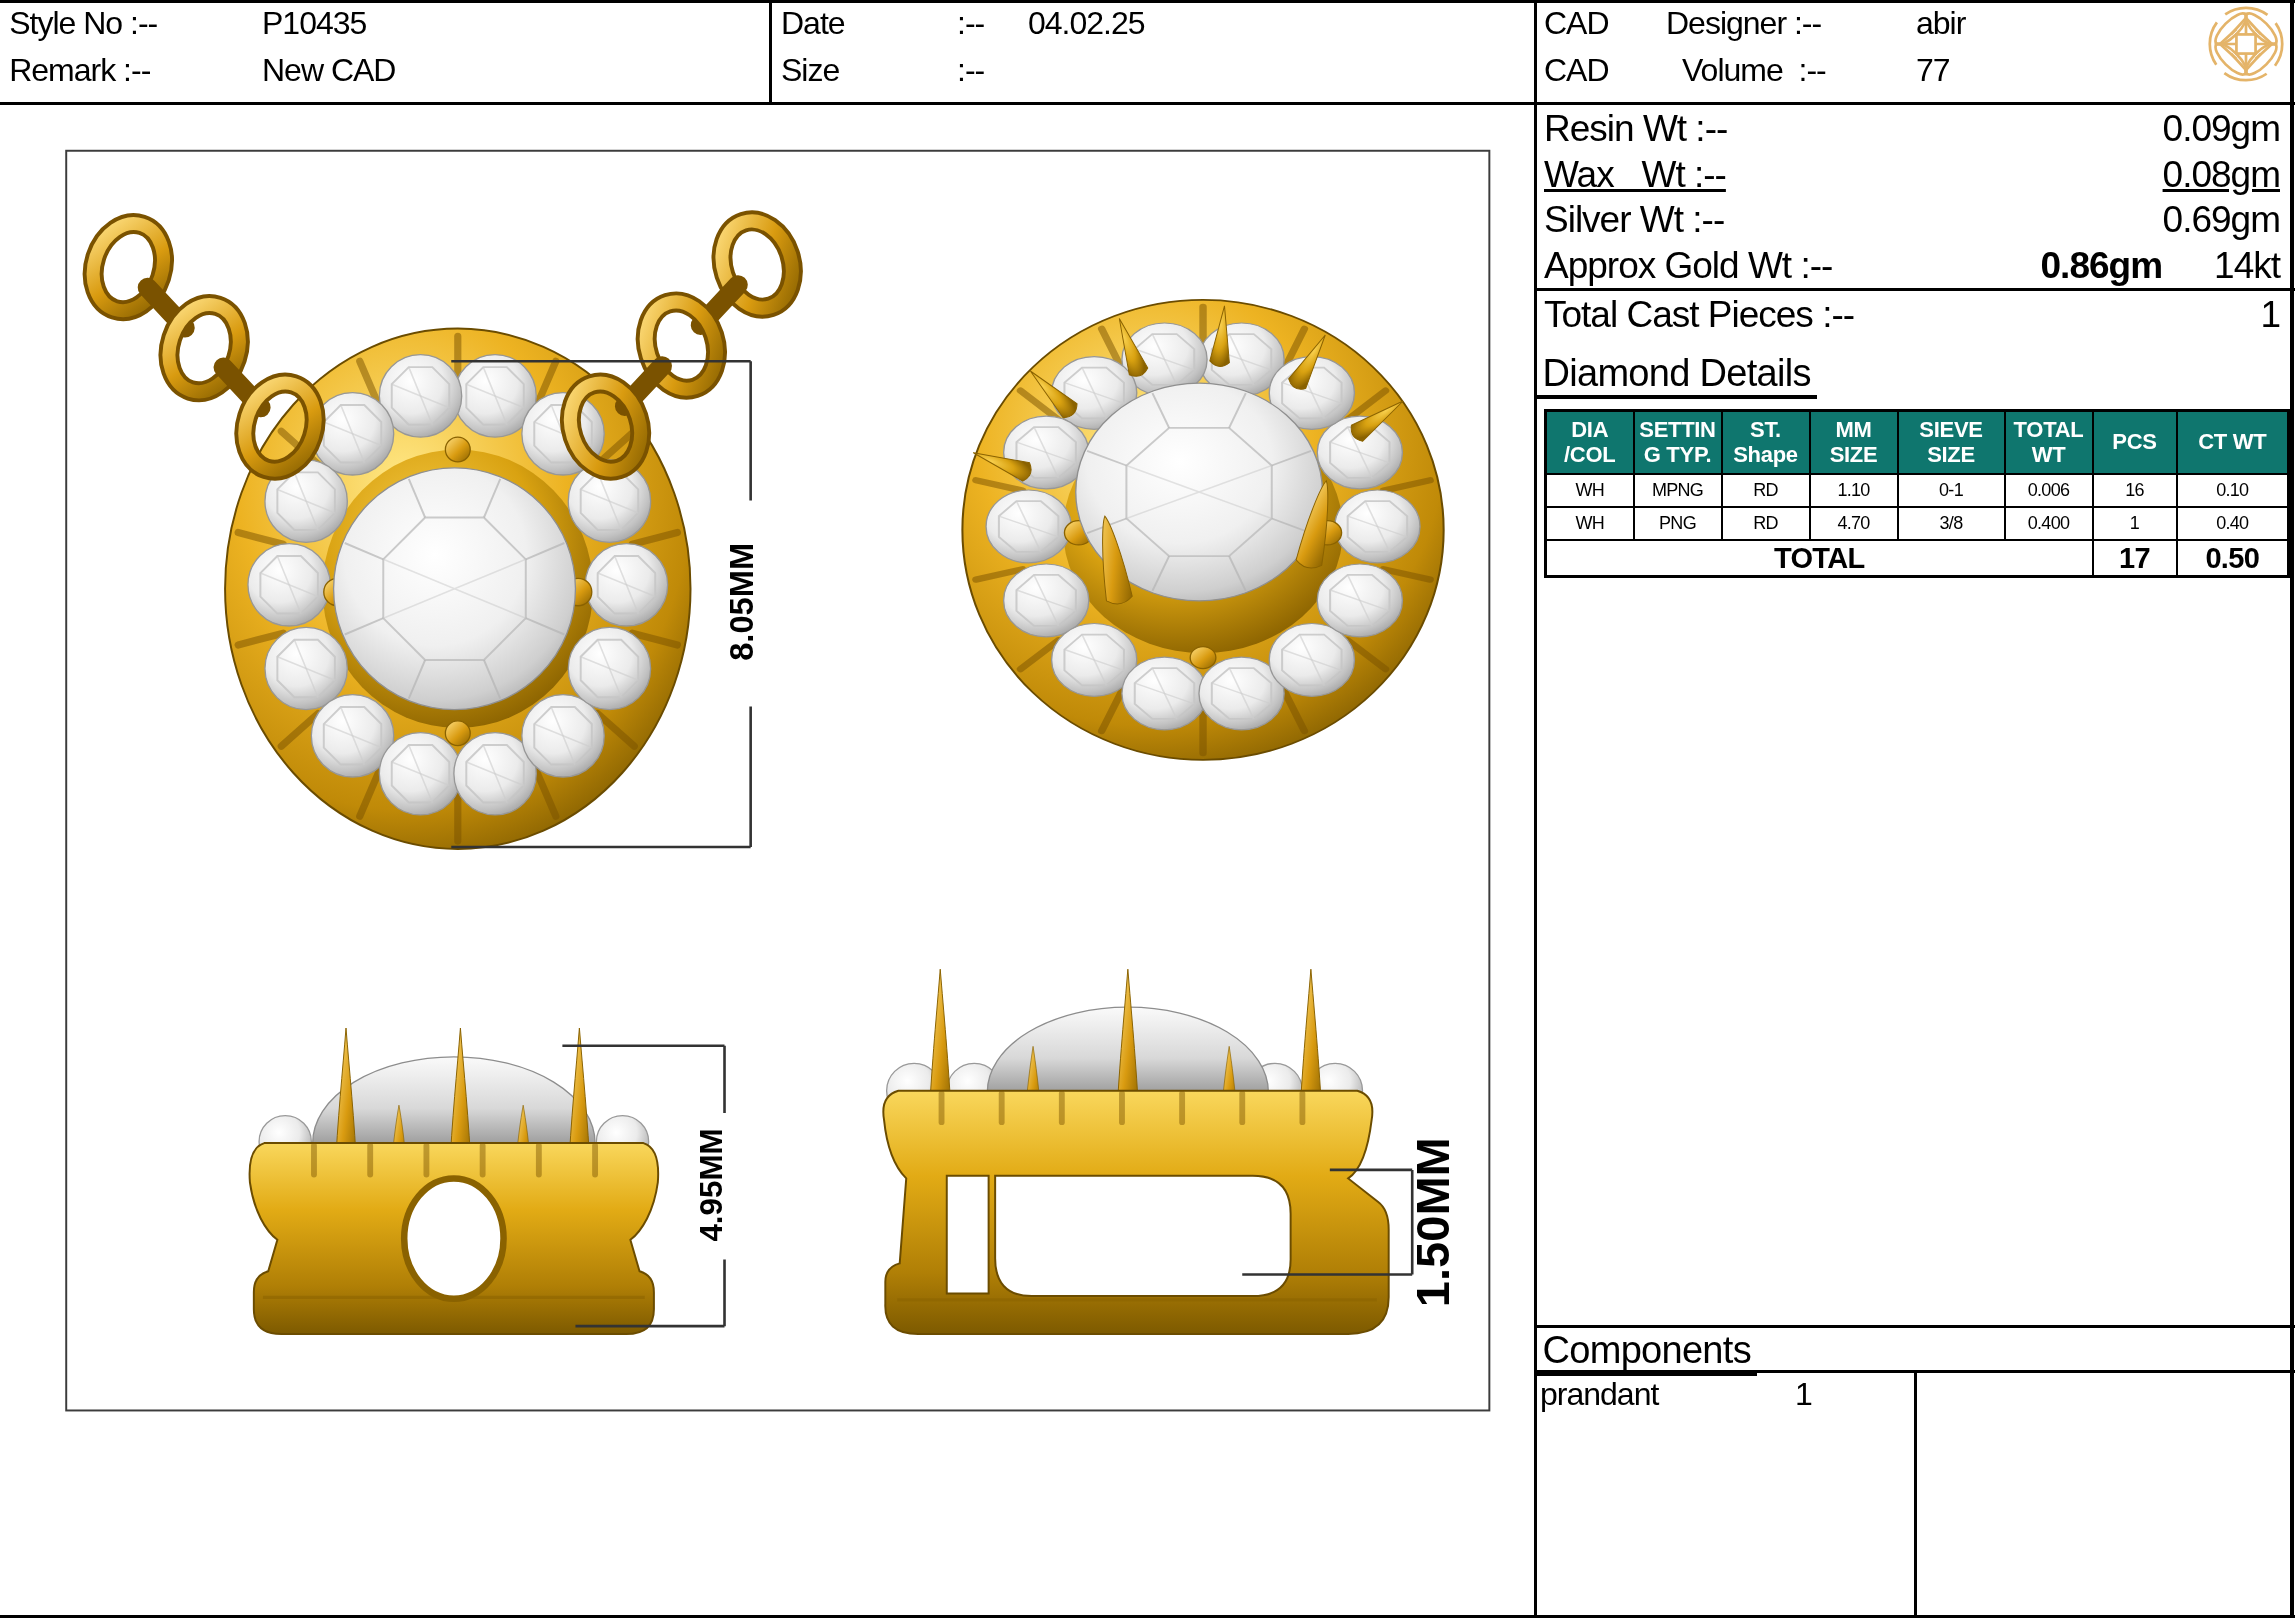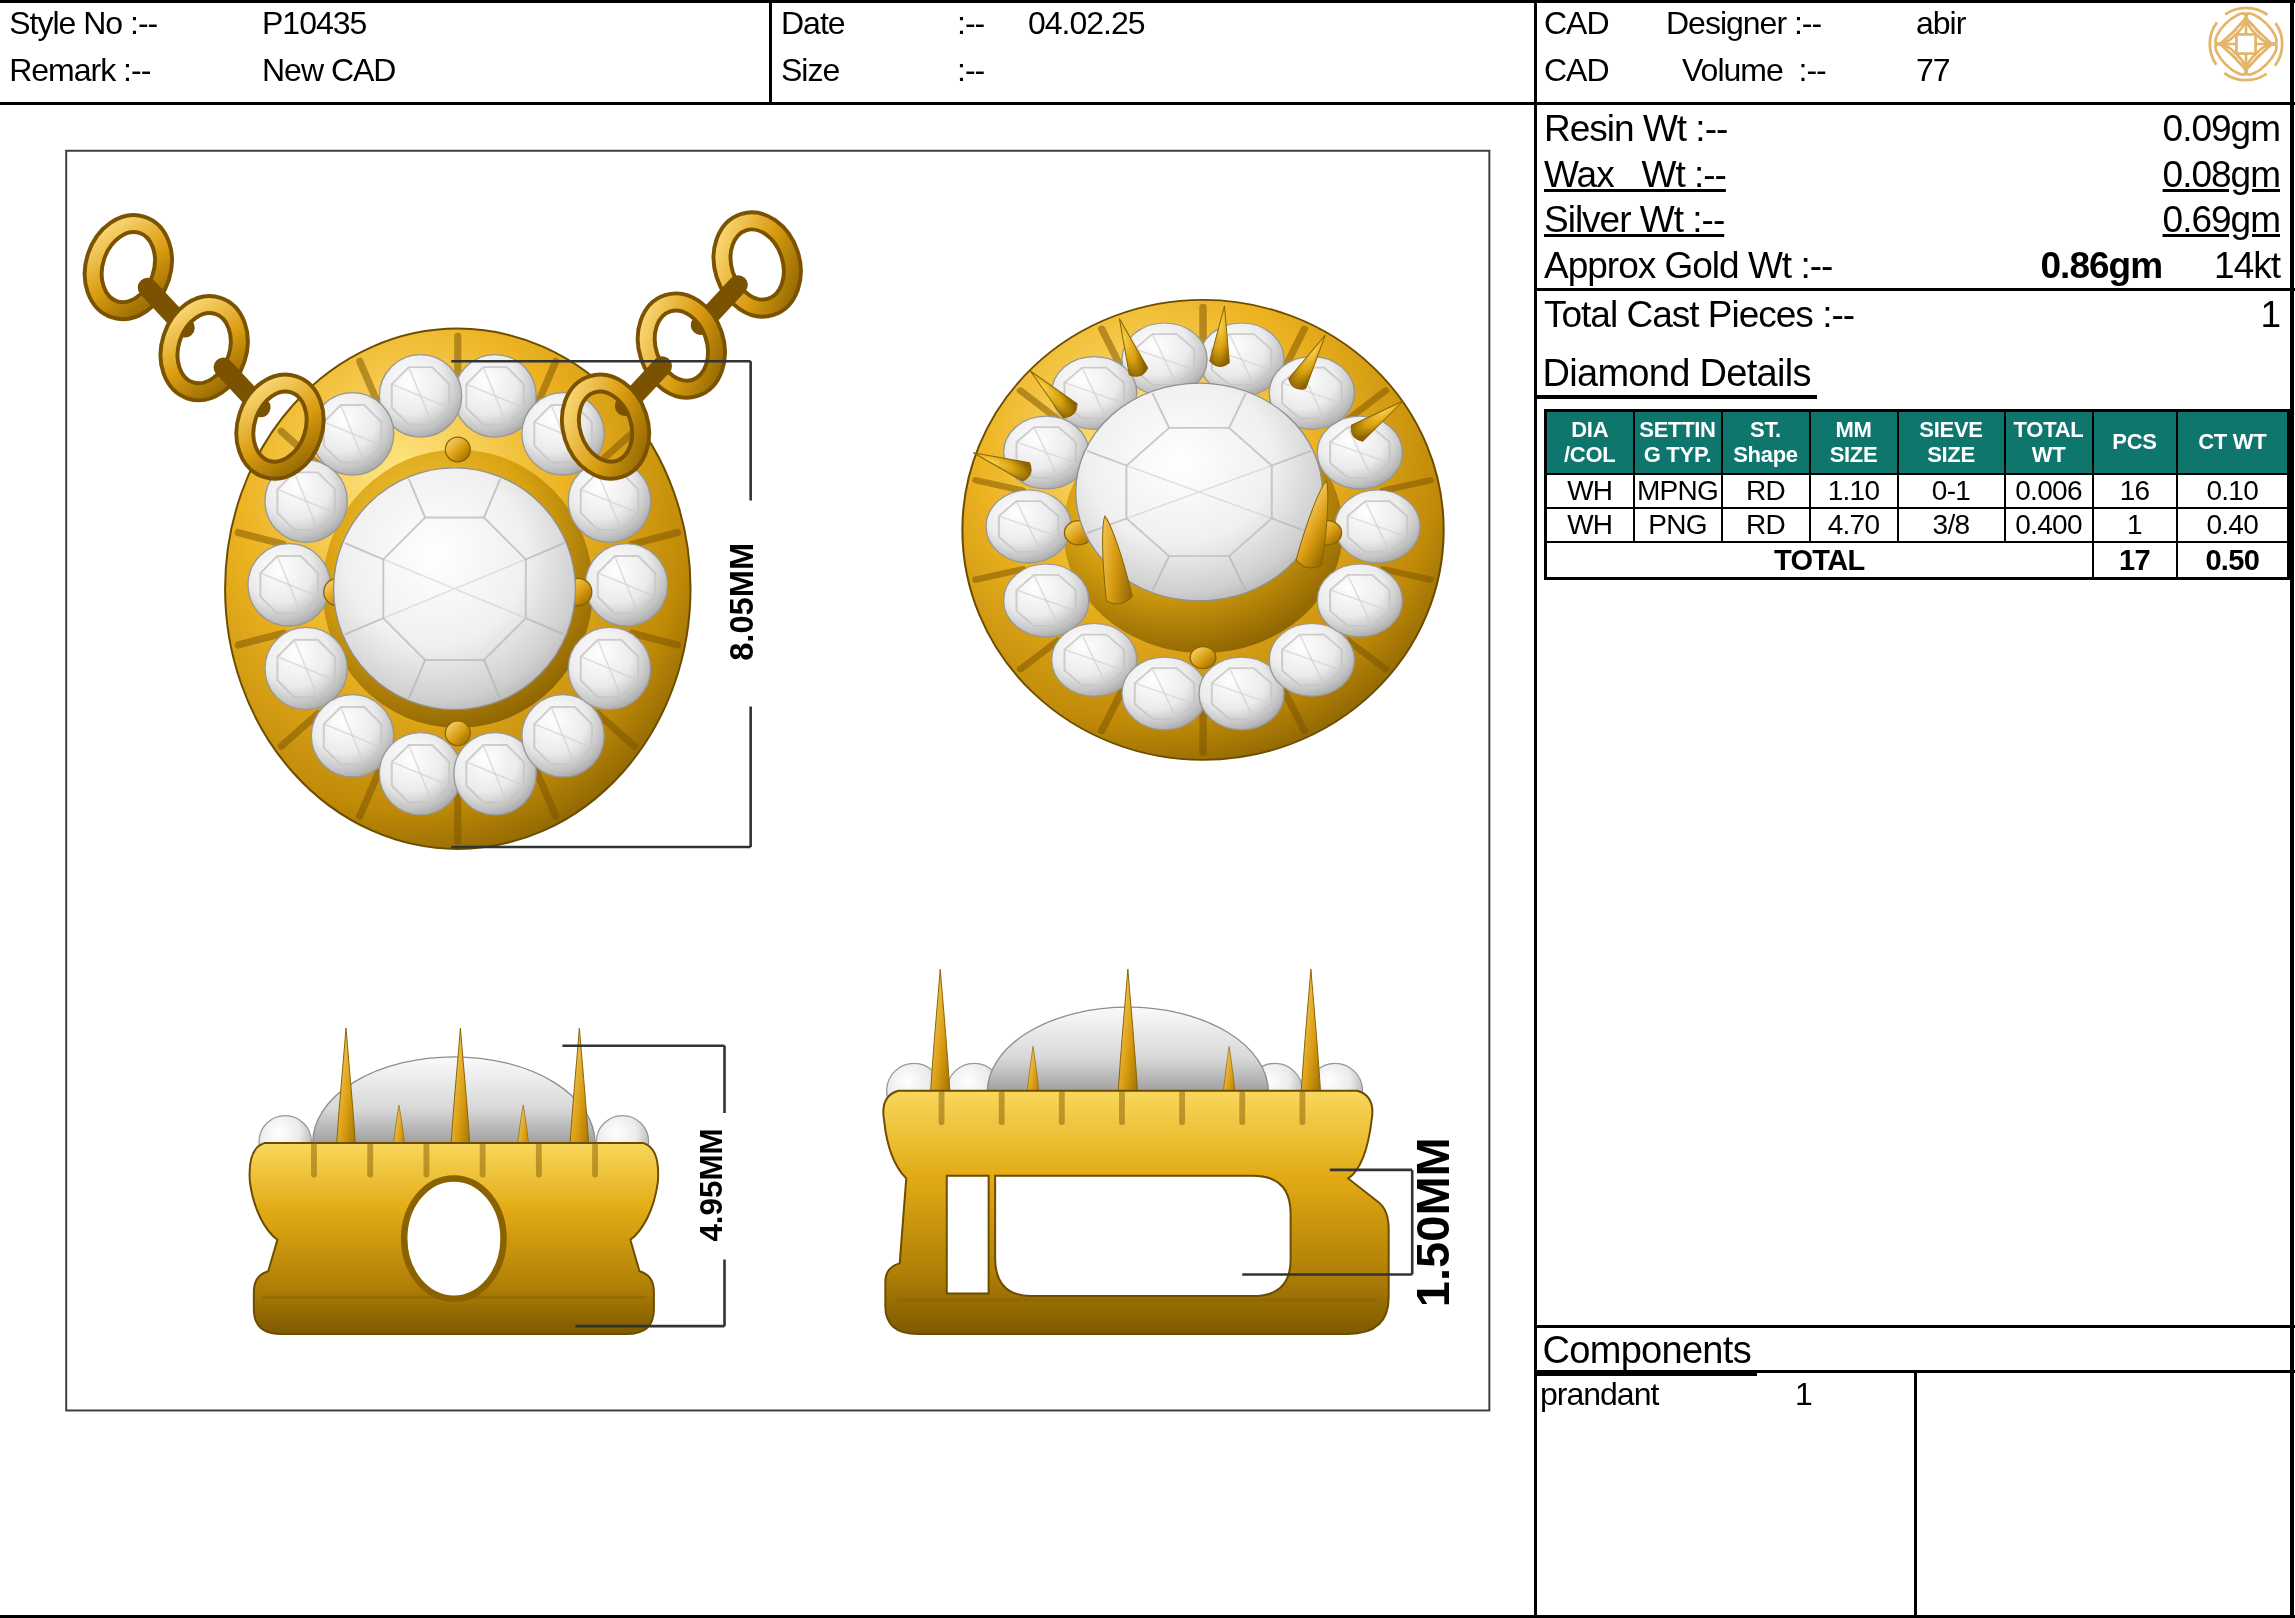--- a/index.html
+++ b/index.html
@@ -13,21 +13,21 @@
         font-size:37px;letter-spacing:-1px;}
   .wrow .lab{flex:1 1 auto;white-space:pre;}
   .wrow .val{text-align:right;}
   .panel-title{position:absolute;left:1536px;width:756px;text-align:left;font-size:38px;letter-spacing:-0.7px;}
   .panel-title span{border-bottom:4.6px solid #000;padding:0 6.5px 1.3px 6.5px;}
   table.dd{position:absolute;left:1544px;top:409px;border-collapse:collapse;table-layout:fixed;
            width:744px;text-align:center;}
   table.dd th, table.dd td{border:2px solid #000;padding:0;overflow:hidden;}
   table.dd thead th{background:#0f766e;color:#fff;font-size:22px;line-height:1.12;height:61px;
                     font-weight:bold;letter-spacing:-0.3px;vertical-align:middle;}
-  table.dd tbody td{font-size:28px;height:31px;letter-spacing:-0.7px;}
+  table.dd tbody td{font-size:18px;height:31px;letter-spacing:-0.7px;}
   table.dd .totrow td{font-size:29px;font-weight:bold;height:34px;}
   table.dd{border:3.3px solid #000;}
   .hl2:empty{display:none;}
   svg text{font-family:"Liberation Sans", sans-serif;}
 </style>
 </head>
 <body>
 
 <div id="page">
 
@@ -71,21 +71,21 @@
   </svg>
 
   <div class="wrow" style="top:106px;">
     <span class="lab">Resin Wt :--</span>
     <span class="val">0.09gm</span>
   </div>
   <div class="wrow" style="top:152px;text-decoration:underline;">
     <span class="lab">Wax   Wt :--</span>
     <span class="val">0.08gm</span>
   </div>
-  <div class="wrow" style="top:197px;text-decoration:underline;">
+  <div class="wrow" style="top:197px;">
     <span class="lab">Silver Wt :--</span>
     <span class="val">0.69gm</span>
   </div>
   <div class="wrow" style="top:243px;">
     <span class="lab">Approx Gold Wt :--</span>
     <span class="val" style="font-weight:bold;margin-right:52px;">0.86gm</span>
     <span class="val">14kt</span>
   </div>
   <div class="bline" style="left:1536px;top:288px;width:759px;height:2.6px;"></div>
   <div class="wrow" style="top:294px;height:42px;">

